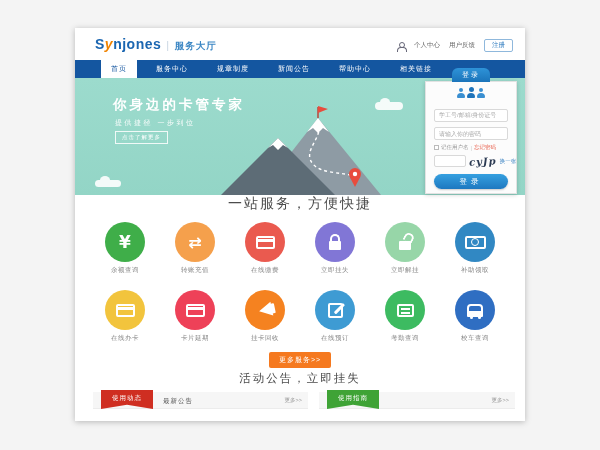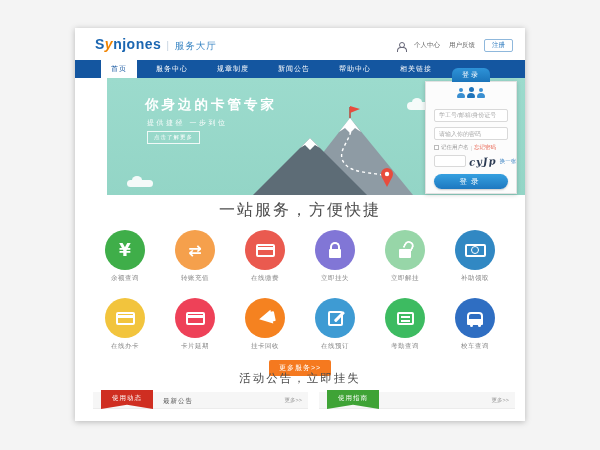--- a/index.html
+++ b/index.html
@@ -5,35 +5,35 @@
   * { margin:0; padding:0; box-sizing:border-box; }
   html,body { width:600px; height:450px; }
   body { background:#f4f4f4; font-family:"Liberation Sans","DejaVu Sans",sans-serif; position:relative; overflow:hidden; }
   .page { position:absolute; left:75px; top:28px; width:450px; height:393px; background:#fff; box-shadow:0 1px 6px rgba(0,0,0,.25); }
 
   
   .header { position:absolute; top:0; left:0; right:0; height:32px; background:#fff; }
   .brand { position:absolute; left:20px; top:8px; font-size:14px; font-weight:bold; color:#1b66b1; letter-spacing:.5px; }
   .brand .accent { color:#f08300; font-style:italic; }
   .brand-sep { color:#c9d6e2; font-weight:normal; margin:0 5px; font-size:11px; }
-  .brand-suffix { color:#3c87c4; font-size:9.5px; font-weight:normal; letter-spacing:1px; }
+  .brand-suffix { color:#3c87c4; font-size:9.5px; font-weight:bold; letter-spacing:1px; }
   .top-links { position:absolute; right:12px; top:11px; display:flex; align-items:center; gap:9px; font-size:6.5px; color:#666; }
   .person-icon { width:8px; height:8px; position:relative; display:inline-block; }
   .person-icon::before { content:""; position:absolute; left:2px; top:0; width:4px; height:4px; border:1px solid #667; border-radius:50%; }
   .person-icon::after { content:""; position:absolute; left:0; top:5px; width:8px; height:4px; border:1px solid #667; border-bottom:none; border-radius:4px 4px 0 0; }
   .top-link { cursor:pointer; }
   .register-btn { border:1px solid #8fb8dc; color:#2e7bbf; padding:1px 7px; border-radius:2px; font-size:6.5px; cursor:pointer; background:#fff; }
 
   
   .nav { position:absolute; top:32px; left:0; right:0; height:18px; background:#1456a0; display:flex; padding-left:26px; }
   .nav-item { line-height:18px; padding:0 10px; color:#fff; font-size:7px; letter-spacing:1px; margin-right:9px; cursor:pointer; white-space:nowrap; }
   .nav-item.active { background:#fff; color:#1456a0; }
 
   
-  .hero { position:absolute; top:50px; left:0; right:0; height:117px; background:linear-gradient(#9cdbcd,#93d5c6); overflow:hidden;margin-left:32px; }
+  .hero { position:absolute; top:50px; left:0; right:0; height:117px; background:linear-gradient(#9cdbcd,#93d5c6); overflow:hidden; }
   .hero-title { position:absolute; left:38px; top:18px; color:#fff; font-size:13.5px; font-weight:bold; letter-spacing:3px; }
   .hero-sub { position:absolute; left:40px; top:40px; color:rgba(255,255,255,.95); font-size:7px; letter-spacing:2.5px; }
   .hero-cta { position:absolute; left:40px; top:53px; border:1px solid rgba(255,255,255,.85); color:#fff; font-size:5.5px; padding:2px 6px; letter-spacing:1px; cursor:pointer; background:transparent; }
   .cloud { position:absolute; background:#fff; opacity:.9; border-radius:8px; }
   .cloud::before { content:""; position:absolute; left:5px; top:-4px; width:10px; height:8px; background:#fff; border-radius:50%; }
   .cloud1 { left:20px; top:102px; width:26px; height:7px; }
   .cloud2 { left:300px; top:24px; width:28px; height:8px; }
   .mountain-svg { position:absolute; left:128px; top:26px; }
 
   
@@ -52,21 +52,21 @@
   .forgot { color:#e8604c; cursor:pointer; }
   .opt-sep { color:#ccc; }
   .captcha-row { display:flex; align-items:center; gap:3px; margin-top:4px; }
   .captcha-input { width:32px; height:12px; border:1px solid #d9d9d9; border-radius:2px; background:#fff; }
   .captcha-text { font-family:"DejaVu Serif",serif; font-style:italic; font-weight:bold; font-size:10px; color:#2b3a52; letter-spacing:1px; transform:rotate(-3deg); }
   .captcha-refresh { font-size:5.5px; color:#2e7bbf; cursor:pointer; white-space:nowrap; }
   .login-submit { display:block; margin:7px auto 0; width:74px; height:15px; border:none; border-radius:8px; background:linear-gradient(#35a0e0,#1e78c0); color:#fff; font-size:7.5px; letter-spacing:4px; cursor:pointer; box-shadow:0 1px 2px rgba(0,0,0,.2); }
 
   
   .services { position:absolute; top:167px; left:0; right:0; text-align:center; }
-  .section-heading { font-size:16px; color:#4c4c4c; letter-spacing:2px; margin-top:5px; }
+  .section-heading { font-size:14px; color:#4c4c4c; letter-spacing:2px; }
   .svc-grid { display:grid; grid-template-columns:repeat(6,70px); justify-content:center; row-gap:15px; margin-top:9px; }
   .svc-cell { cursor:pointer; }
   .svc-circle { width:40px; height:40px; border-radius:50%; margin:0 auto; display:flex; align-items:center; justify-content:center; }
   .svc-label { font-size:6.5px; color:#888; margin-top:4px; letter-spacing:.5px; }
   .svc-ico { position:relative; display:block; }
   [data-icon="yen"]::before { content:"¥"; color:#fff; font-size:17px; font-weight:bold; font-family:"DejaVu Sans",sans-serif; }
   [data-icon="transfer"]::before { content:"⇄"; color:#fff; font-size:16px; font-weight:bold; font-family:"DejaVu Sans",sans-serif; }
   [data-icon="card"] { width:19px; height:13px; border:2px solid #fff; border-radius:2px; }
   [data-icon="card"]::before { content:""; position:absolute; left:-2px; right:-2px; top:1.5px; height:3px; background:#fff; }
   [data-icon="lock"] { width:12px; height:9px; background:#fff; border-radius:1px; margin-top:7px; }

